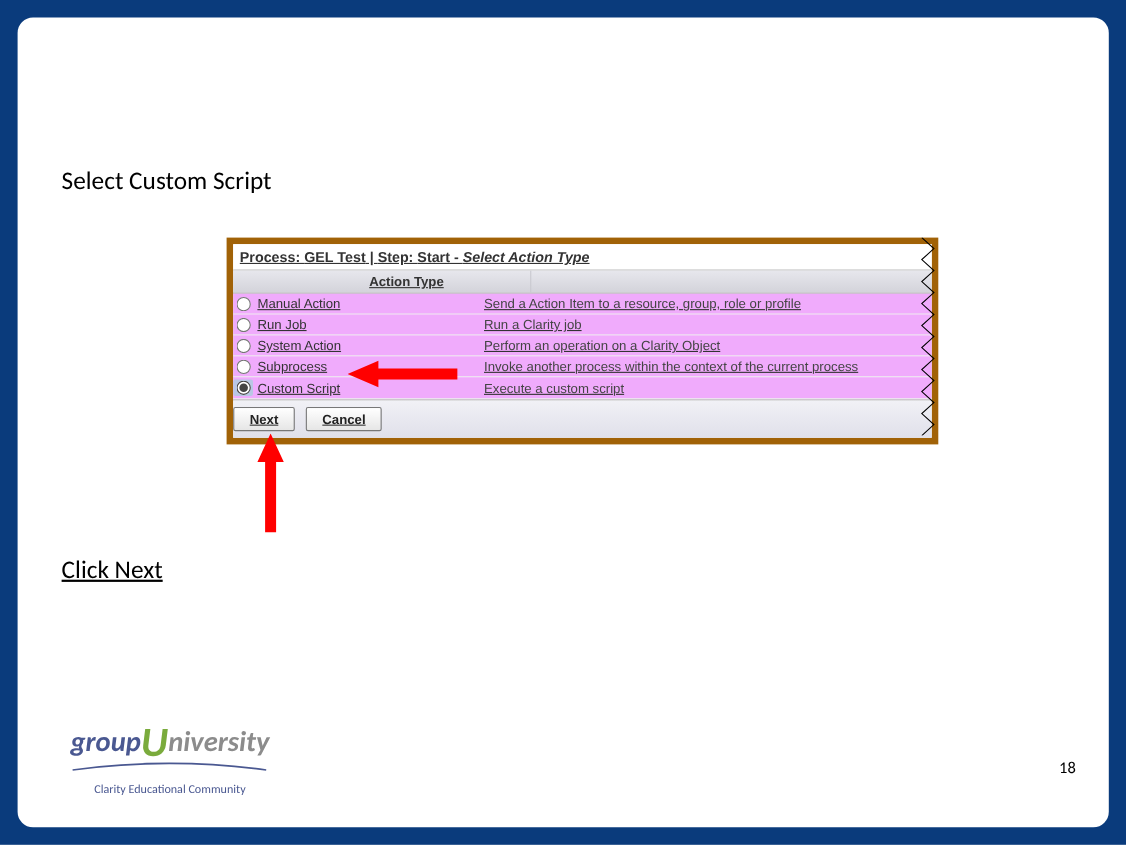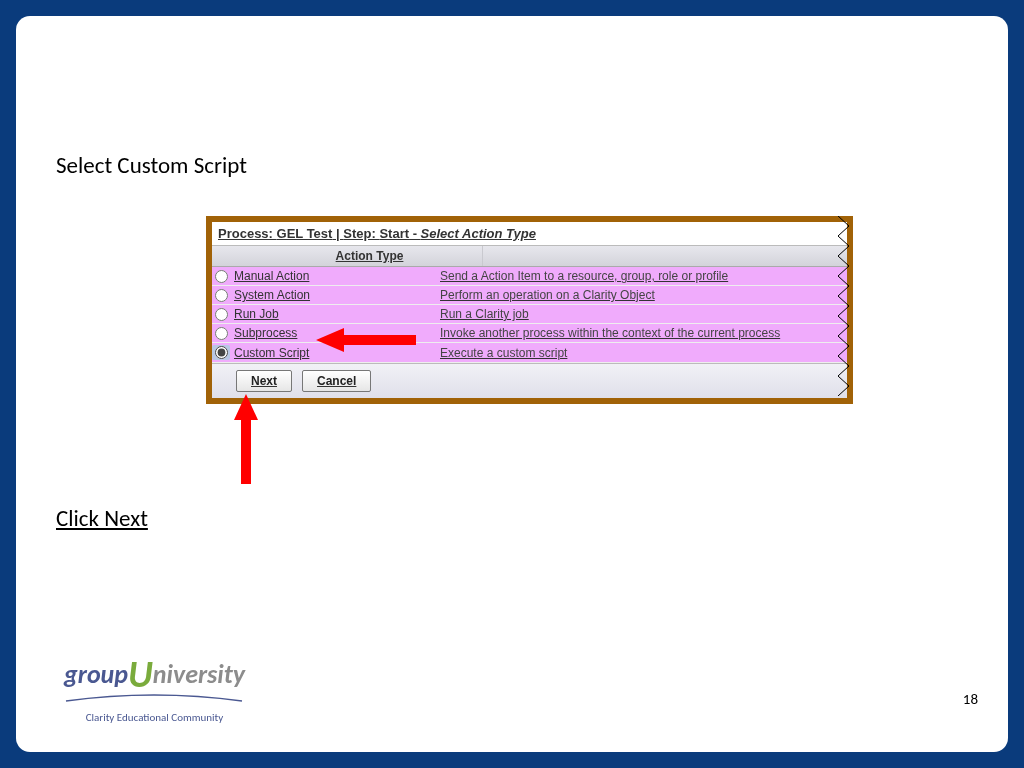--- a/index.html
+++ b/index.html
@@ -40,21 +40,21 @@
   .col-head-label { width: 226px; text-align: center; padding: 3px 0; border-right: 1px solid #c9c9cf; }
   .rows { }
   .row { display: flex; align-items: center; border-bottom: 1px solid #eee; background: #f0abfc; padding: 2px 0; }
   .row .radio { width: 18px; display: flex; justify-content: center; }
   .row .radio input { accent-color: #444; margin: 0; }
   .row .radio.selected { background: #b9c7e4; padding: 1px 0; border-radius: 2px; }
   .row .name { width: 210px; padding-left: 4px; font-size: 12px; }
   .row .desc { flex: 1; font-size: 12px; color: #444; }
   .btnbar {
     background: linear-gradient(#f1f1f6, #e0e0ea);
-    border-top: 1px solid #bbb; padding: 6px 24px; display: flex; gap: 10px;
+    border-top: 1px solid #bbb; padding: 6px 0; display: flex; gap: 10px;
   }
   .btn {
     background: linear-gradient(#fff, #e6e6e6);
     border: 1px solid #777; border-radius: 2px; font-size: 12px; font-weight: bold;
     padding: 3px 14px; cursor: pointer; color: #222;
   }
 
   
   .zigzag { position: absolute; top: 200px; left: 821px; }
   .zigzag svg { display: block; }
@@ -83,29 +83,29 @@
         <div class="radio">
             <input type="radio" name="at" style="">
           </div>
         <div class="name">Manual Action</div>
         <div class="desc">Send a Action Item to a resource, group, role or profile</div>
       </div>
       <div class="row">
         <div class="radio">
             <input type="radio" name="at" style="">
           </div>
-        <div class="name">System Action</div>
-        <div class="desc">Perform an operation on a Clarity Object</div>
+        <div class="name">Run Job</div>
+        <div class="desc">Run a Clarity job</div>
       </div>
       <div class="row">
         <div class="radio">
             <input type="radio" name="at" style="">
           </div>
-        <div class="name">Run Job</div>
-        <div class="desc">Run a Clarity job</div>
+        <div class="name">System Action</div>
+        <div class="desc">Perform an operation on a Clarity Object</div>
       </div>
       <div class="row">
         <div class="radio">
             <input type="radio" name="at" style="">
           </div>
         <div class="name">Subprocess</div>
         <div class="desc">Invoke another process within the context of the current process</div>
       </div>
       <div class="row">
         <div class="radio selected">

